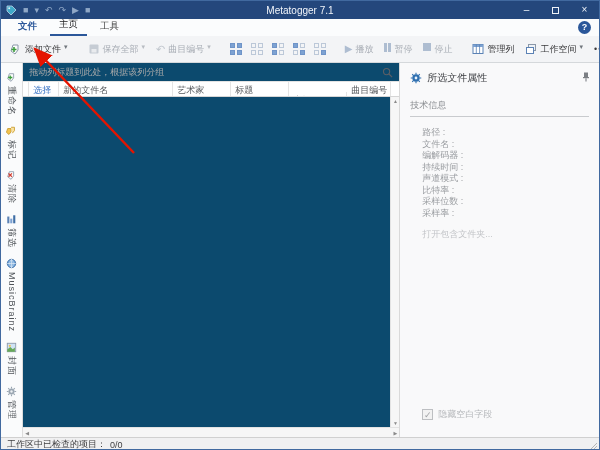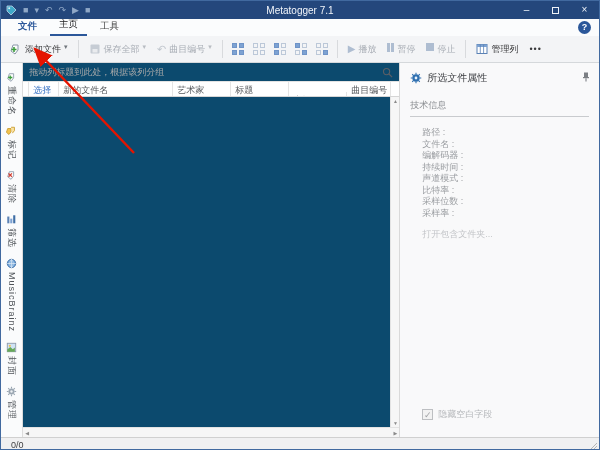--- a/index.html
+++ b/index.html
@@ -201,20 +201,28 @@
   <div class="tsep"></div>
   <div class="tbtn">
     <svg width="12" height="12" viewBox="0 0 12 12">
       <rect x="1" y="1.5" width="10" height="9" fill="#fff" stroke="#5b82b5"></rect>
       <rect x="1" y="1.5" width="10" height="2.5" fill="#7da2d2"></rect>
       <path d="M4.3 1.5 v9 M7.6 1.5 v9" stroke="#5b82b5" stroke-width="0.8"></path>
     </svg>
     <span>管理列</span>
   </div>
   <div class="tbtn">
+    <svg width="12" height="12" viewBox="0 0 12 12">
+      <rect x="3.5" y="1.5" width="7" height="6" fill="#eef2f7" stroke="#8a97a8"></rect>
+      <rect x="1.5" y="4.5" width="7" height="6" fill="#fff" stroke="#5b82b5"></rect>
+    </svg>
+    <span>工作空间</span>
+    <span class="dd">▾</span>
+  </div>
+  <div class="tbtn">
     <span style="letter-spacing:1px;color:#3a3a3c;">•••</span>
   </div>
 
 </div>
 
 <div class="content">
 
   <div class="sidebar">
     <div class="side-item">
       <svg width="11" height="11" viewBox="0 0 13 13">
@@ -334,20 +342,21 @@
     <div class="open-folder">打开包含文件夹...</div>
 
     <div class="hide-empty">
       <span class="cbx">✓</span>
       <span>隐藏空白字段</span>
     </div>
   </div>
 </div>
 
 <div class="statusbar">
+  <span>工作区中已检查的项目：</span>
   <span style="margin-left:4px;">0/0</span>
   <svg class="grip" width="9" height="9" viewBox="0 0 9 9">
     <path d="M8 2 L2 8 M8 5 L5 8 M8 8 L8 8" stroke="#b5b5b5" stroke-width="1"></path>
   </svg>
 </div>
 
 <svg class="overlay-arrow" width="600" height="450" viewBox="0 0 600 450">
   <defs>
     <marker id="ah" markerWidth="9" markerHeight="8" refX="7" refY="3.5" orient="auto">
       <path d="M0,0 L8,3.5 L0,7 Z" fill="#E51400"></path>

